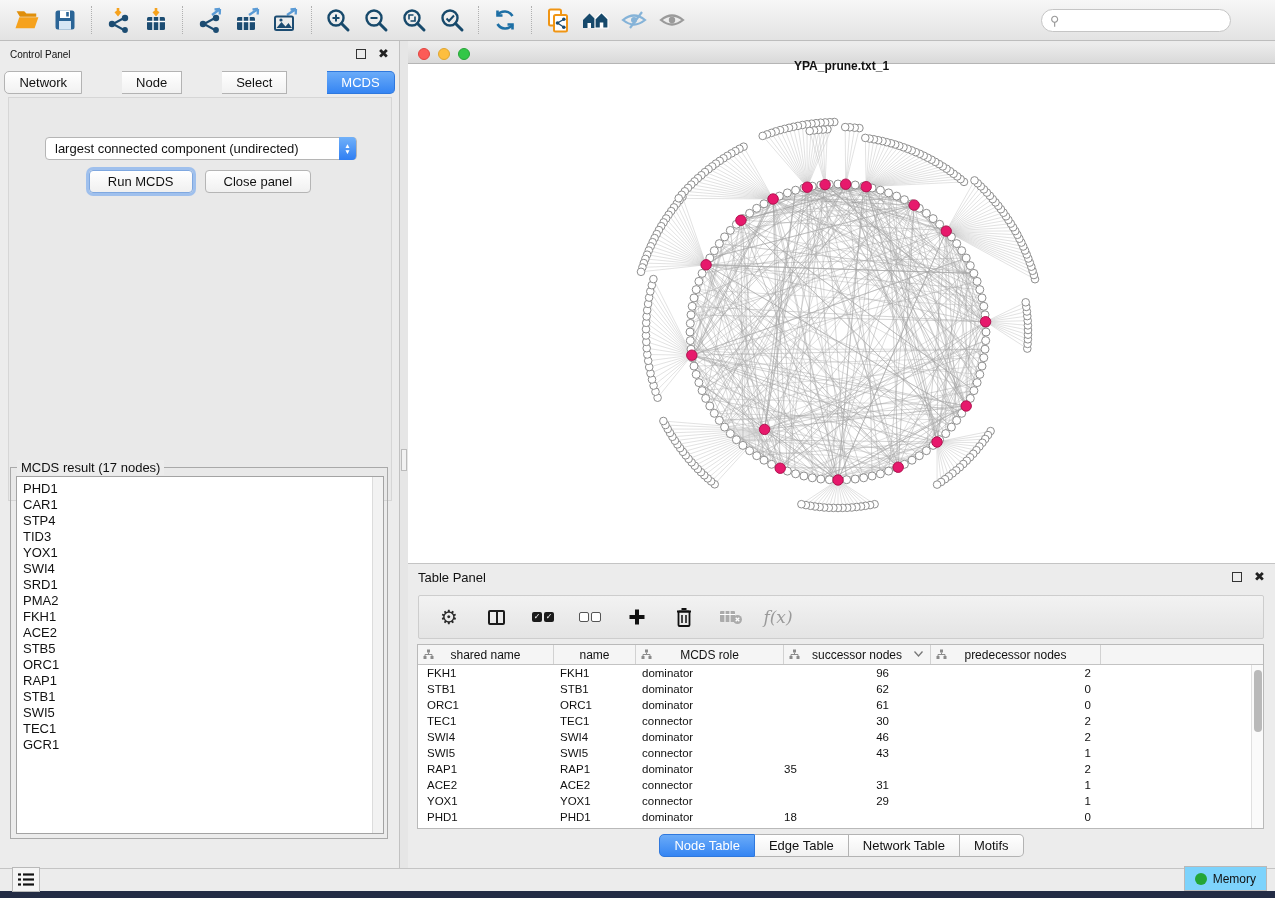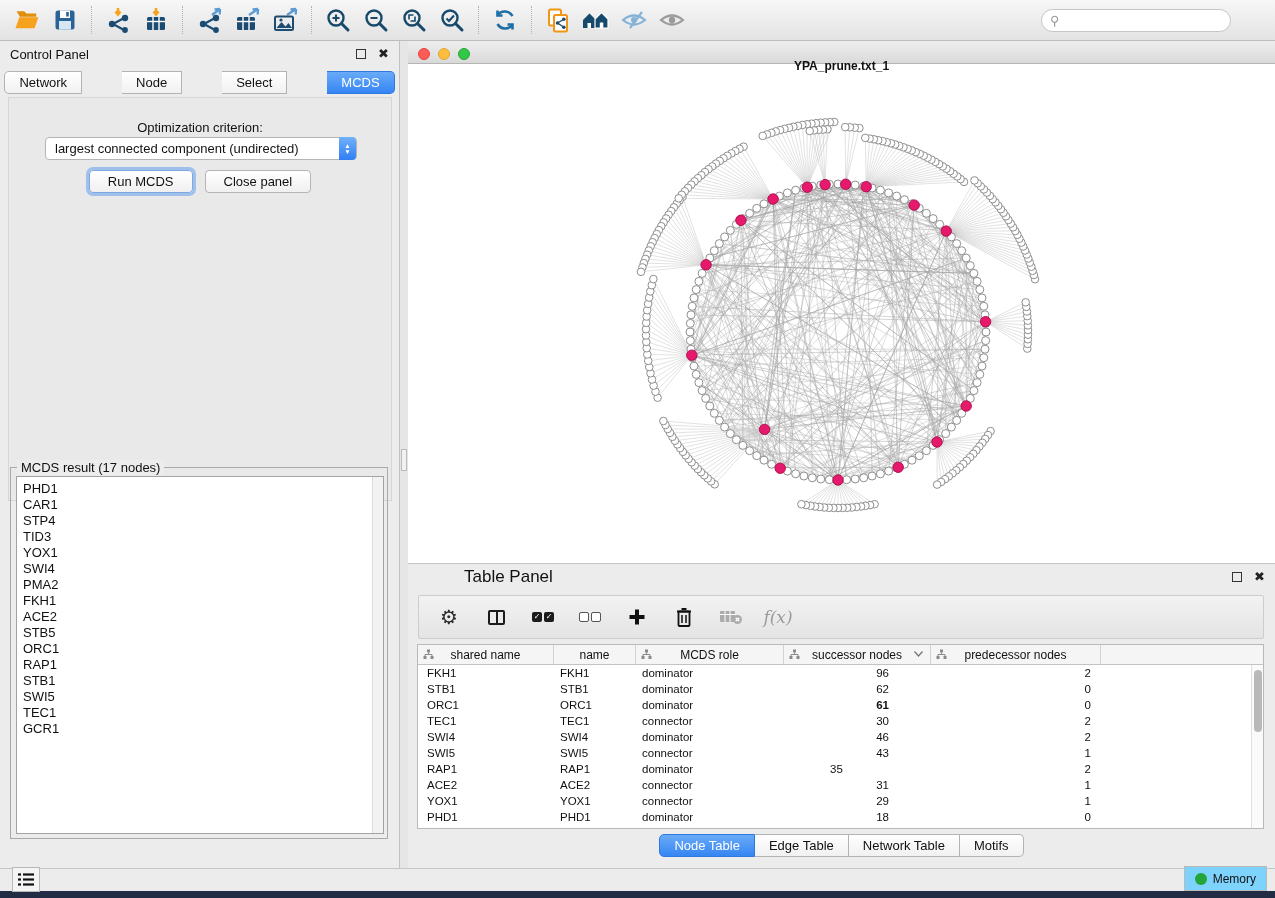--- a/index.html
+++ b/index.html
@@ -16,21 +16,21 @@
   .search-wrap { position:absolute; right:44px; top:9px; width:190px; height:23px;
     background:#fff; border:1px solid #c5c5c5; border-radius:12px;
     display:flex; align-items:center; padding-left:8px; }
   .search-wrap input { border:none; outline:none; flex:1; font-size:12px; background:transparent; }
   .mag { color:#9a9a9a; font-size:13px; margin-right:4px; }
 
   
   .control-panel { position:absolute; left:0; top:41px; width:400px; height:827px;
     background:#ececec; border-right:1px solid #c2c2c2; }
   .panel-head { height:26px; display:flex; align-items:center; padding:0 10px; }
-  .panel-head .title { font-size:13px; color:#111; flex:1; }
+  .panel-head .title { font-size:10px; color:#111; flex:1; }
   .mini-float { width:10px; height:10px; border:1.5px solid #333; margin-right:12px; cursor:pointer; }
   .mini-close { font-size:13px; font-weight:bold; color:#222; cursor:pointer; line-height:10px; }
   .seg-bar { position:absolute; left:0; right:0; display:flex; justify-content:center; }
   .seg { height:23px; background:linear-gradient(#ffffff,#f1f1f1); border:1px solid #b3b3b3;
     border-left:none; font-size:13px; color:#111; display:flex; align-items:center;
     justify-content:center; padding:0 14px; cursor:pointer; }
   .seg:first-child { border-left:1px solid #b3b3b3; border-radius:5px 0 0 5px; }
   .seg:last-child { border-radius:0 5px 5px 0; }
   .seg.active { background:linear-gradient(#6aabf8,#3585f3); color:#fff; border-color:#2f78dd; }
   .cp-tabs { top:30px;gap:40px; }
@@ -73,21 +73,21 @@
   .tl.yellow { background:#fdbe3f; border:1px solid #e0a630; }
   .tl.green { background:#33c748; border:1px solid #27a437; }
   .net-title { position:absolute; left:0; right:0; text-align:center; font-size:12px;
     font-weight:bold; color:#111;margin-top:24px; }
   .net-canvas { width:867px; height:499px; background:#fff; }
 
   
   .table-panel { position:absolute; left:408px; top:563px; width:867px; height:305px;
     background:#ececec; border-top:1px solid #c4c4c4; }
   .tp-head { height:26px; display:flex; align-items:center; padding:0 10px; }
-  .tp-head .title { font-size:17px; color:#111; flex:1;margin-left:46px; }
+  .tp-head .title { font-size:13px; color:#111; flex:1; }
   .tp-toolbar { position:absolute; left:10px; top:31px; width:846px; height:44px;
     background:linear-gradient(#f2f2f2,#e4e4e4); border:1px solid #cdcdcd; border-radius:2px;
     display:flex; align-items:center; gap:23px; padding-left:18px; }
   .ticon { display:flex; align-items:center; justify-content:center; width:24px; height:24px; cursor:pointer; }
   .ticon.disabled { cursor:default; }
   .fx { font-family:"DejaVu Serif","Liberation Serif",serif; font-style:italic;
     font-size:17px; color:#9a9a9a; }
   .cbx-pair { display:flex; gap:2px; }
   .cbx { width:10px; height:10px; border-radius:2px; background:#1b1b1b; color:#fff;
     font-size:8px; line-height:10px; text-align:center; font-weight:bold; }
@@ -276,21 +276,20 @@
       <span class="mini-float"></span>
       <span class="mini-close">✖</span>
     </div>
     <div class="seg-bar cp-tabs" id="cp-tabs">
         <span class="seg">Network</span>
         <span class="seg">Node</span>
         <span class="seg">Select</span>
         <span class="seg active">MCDS</span>
       </div>
     <div class="cp-content">
-      <div class="opt-label">Optimization criterion:</div>
       <div class="dropdown">
         <span>largest connected component (undirected)</span>
         <span class="dd-stepper">
             <span>▲</span>
             <span>▼</span>
           </span>
       </div>
       <div class="btn-row">
         <button class="pbtn focused">Run MCDS</button>
         <button class="pbtn">Close panel</button>
@@ -299,20 +298,21 @@
     <div class="mcds-fieldset">
       <span class="mcds-legend">MCDS result (17 nodes)</span>
       <div class="mcds-list" id="mcds-list">
         <div class="mcds-scroll"></div>
       <div class="item">PHD1</div>
           <div class="item">CAR1</div>
           <div class="item">STP4</div>
           <div class="item">TID3</div>
           <div class="item">YOX1</div>
           <div class="item">SWI4</div>
+          <div class="item">SRD1</div>
           <div class="item">PMA2</div>
           <div class="item">FKH1</div>
           <div class="item">ACE2</div>
           <div class="item">STB5</div>
           <div class="item">ORC1</div>
           <div class="item">RAP1</div>
           <div class="item">STB1</div>
           <div class="item">SWI5</div>
           <div class="item">TEC1</div>
           <div class="item">GCR1</div>
@@ -1347,21 +1347,21 @@
             <span class="td" style="width: 136px; padding-left: 9px;">STB1</span>
             <span class="td" style="width: 82px; padding-left: 6px;">STB1</span>
             <span class="td" style="width: 148px; padding-left: 6px;">dominator</span>
             <span class="td" style="width: 147px; text-align: right; padding-right: 42px;">62</span>
             <span class="td" style="width: 170px; text-align: right; padding-right: 10px;">0</span>
           </div>
           <div class="trow">
             <span class="td" style="width: 136px; padding-left: 9px;">ORC1</span>
             <span class="td" style="width: 82px; padding-left: 6px;">ORC1</span>
             <span class="td" style="width: 148px; padding-left: 6px;">dominator</span>
-            <span class="td" style="width: 147px; text-align: right; padding-right: 42px; font-weight: bold;">61</span>
+            <span class="td" style="width: 147px; text-align: right; padding-right: 42px;">61</span>
             <span class="td" style="width: 170px; text-align: right; padding-right: 10px;">0</span>
           </div>
           <div class="trow">
             <span class="td" style="width: 136px; padding-left: 9px;">TEC1</span>
             <span class="td" style="width: 82px; padding-left: 6px;">TEC1</span>
             <span class="td" style="width: 148px; padding-left: 6px;">connector</span>
             <span class="td" style="width: 147px; text-align: right; padding-right: 42px;">30</span>
             <span class="td" style="width: 170px; text-align: right; padding-right: 10px;">2</span>
           </div>
           <div class="trow">
@@ -1375,42 +1375,42 @@
             <span class="td" style="width: 136px; padding-left: 9px;">SWI5</span>
             <span class="td" style="width: 82px; padding-left: 6px;">SWI5</span>
             <span class="td" style="width: 148px; padding-left: 6px;">connector</span>
             <span class="td" style="width: 147px; text-align: right; padding-right: 42px;">43</span>
             <span class="td" style="width: 170px; text-align: right; padding-right: 10px;">1</span>
           </div>
           <div class="trow">
             <span class="td" style="width: 136px; padding-left: 9px;">RAP1</span>
             <span class="td" style="width: 82px; padding-left: 6px;">RAP1</span>
             <span class="td" style="width: 148px; padding-left: 6px;">dominator</span>
-            <span class="td" style="width: 147px; text-align: center; padding-right: 42px;">35</span>
+            <span class="td" style="width: 147px; text-align: left; padding-right: 42px;">35</span>
             <span class="td" style="width: 170px; text-align: right; padding-right: 10px;">2</span>
           </div>
           <div class="trow">
             <span class="td" style="width: 136px; padding-left: 9px;">ACE2</span>
             <span class="td" style="width: 82px; padding-left: 6px;">ACE2</span>
             <span class="td" style="width: 148px; padding-left: 6px;">connector</span>
             <span class="td" style="width: 147px; text-align: right; padding-right: 42px;">31</span>
             <span class="td" style="width: 170px; text-align: right; padding-right: 10px;">1</span>
           </div>
           <div class="trow">
             <span class="td" style="width: 136px; padding-left: 9px;">YOX1</span>
             <span class="td" style="width: 82px; padding-left: 6px;">YOX1</span>
             <span class="td" style="width: 148px; padding-left: 6px;">connector</span>
             <span class="td" style="width: 147px; text-align: right; padding-right: 42px;">29</span>
             <span class="td" style="width: 170px; text-align: right; padding-right: 10px;">1</span>
           </div>
           <div class="trow">
             <span class="td" style="width: 136px; padding-left: 9px;">PHD1</span>
             <span class="td" style="width: 82px; padding-left: 6px;">PHD1</span>
             <span class="td" style="width: 148px; padding-left: 6px;">dominator</span>
-            <span class="td" style="width: 147px; text-align: right; padding-right: 42px;">18</span>
+            <span class="td" style="width: 147px; text-align: left; padding-right: 42px;">18</span>
             <span class="td" style="width: 170px; text-align: right; padding-right: 10px;">0</span>
           </div>
         </div>
       <div class="vscroll">
           <div class="vthumb"></div>
         </div>
     </div>
     <div class="seg-bar tp-tabs" id="tp-tabs">
         <span class="seg active">Node Table</span>
         <span class="seg">Edge Table</span>

